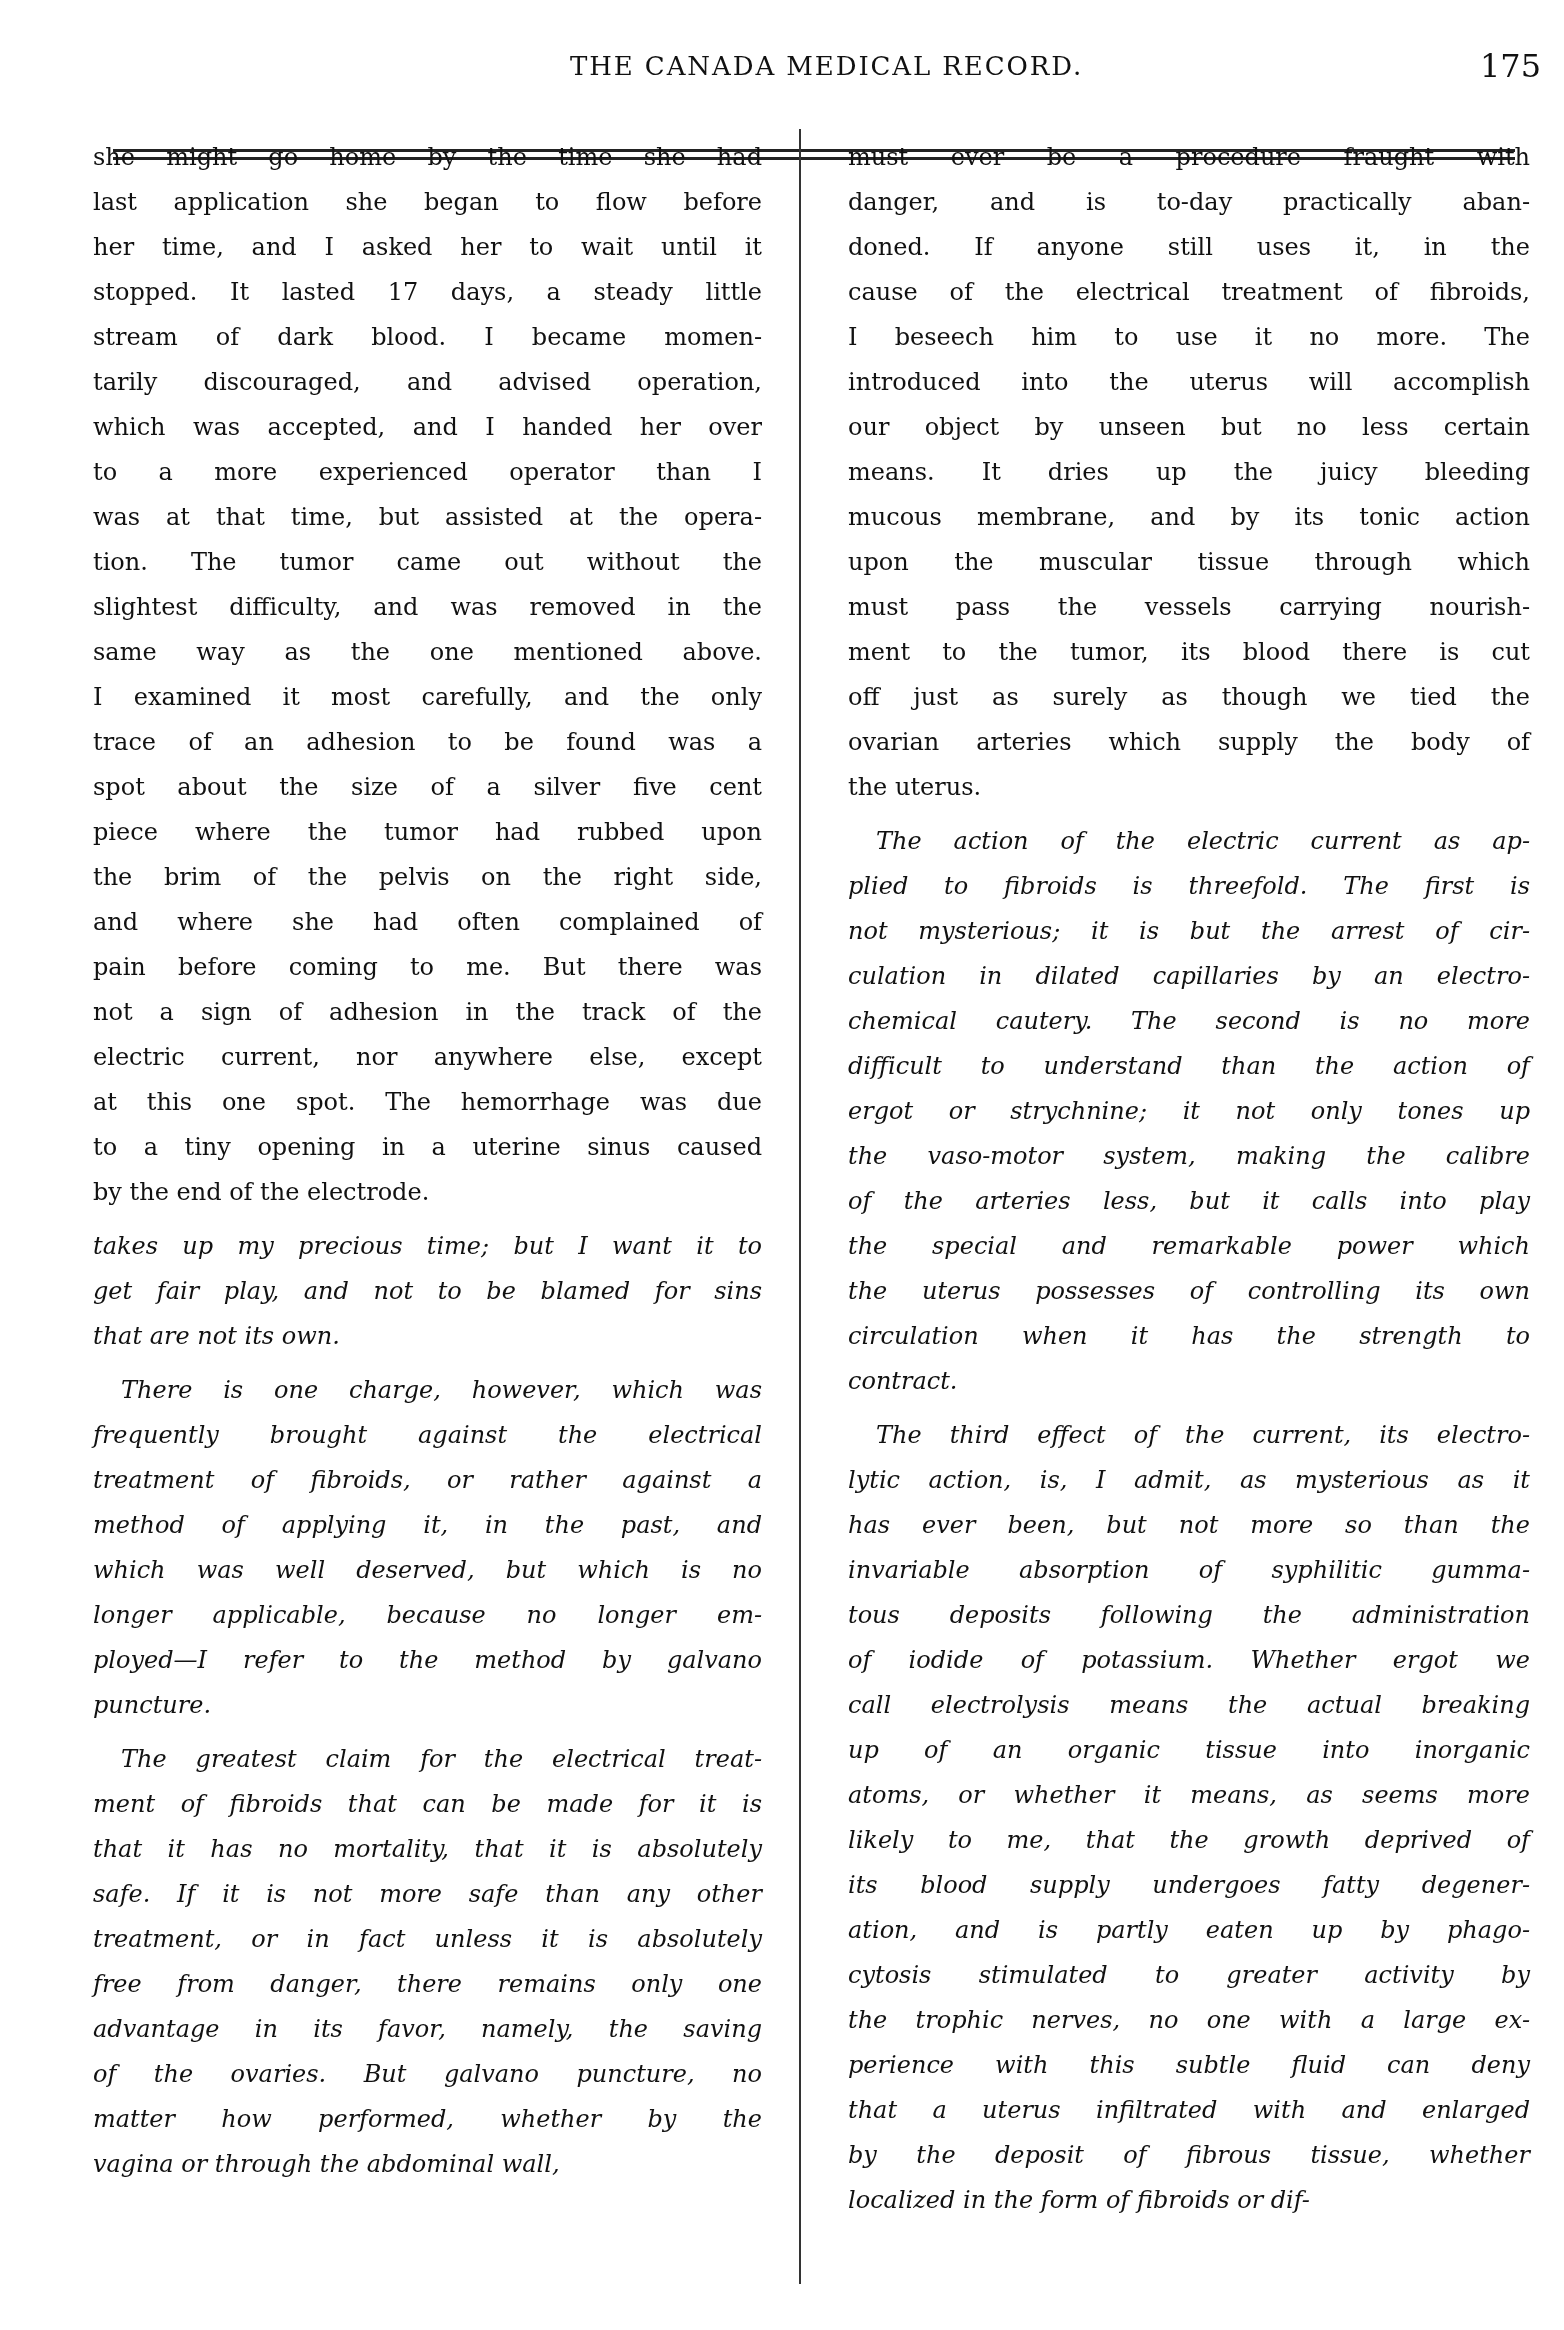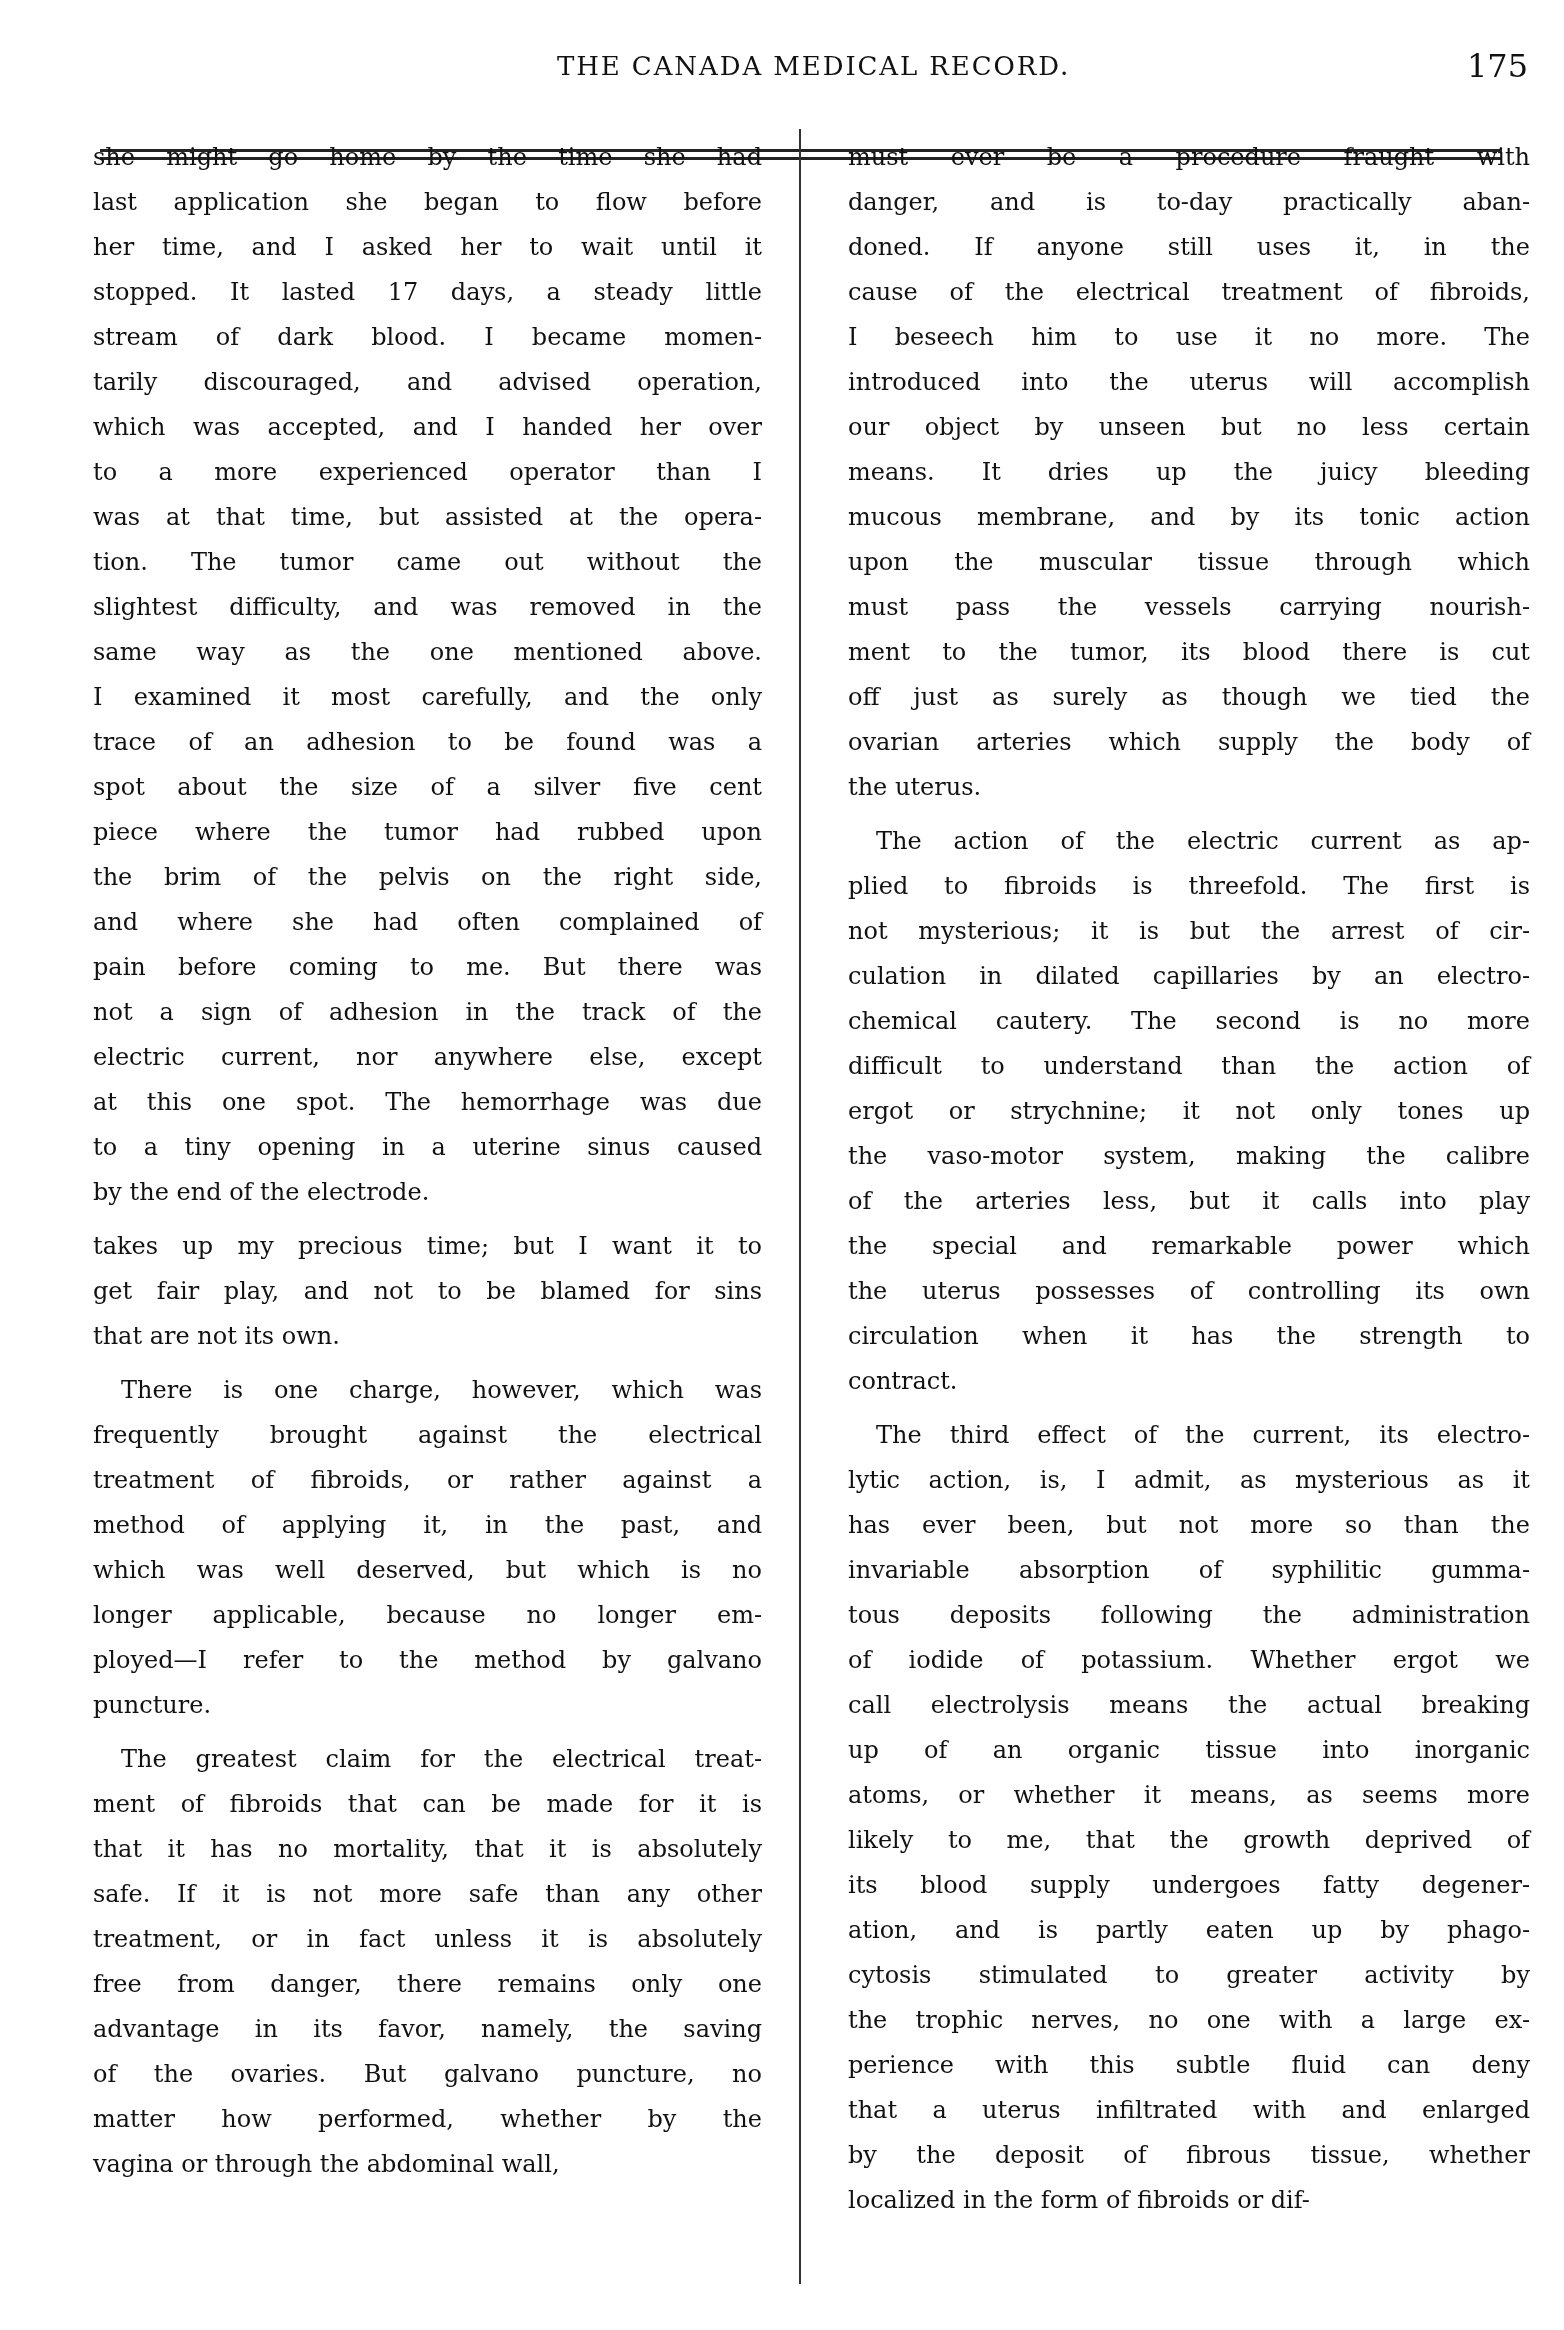--- a/index.html
+++ b/index.html
@@ -1,31 +1,31 @@
 <!DOCTYPE html>
 <html style="font-size:10.3px"><head>
 <meta charset="utf-8">
 <style>
   html, body { margin: 0; padding: 0; background: #ffffff; }
   body { width: 1564px; height: 2330px; position: relative; overflow: hidden;
          font-family: "DejaVu Serif", "Liberation Serif", serif; color: #111; }
-  .header { position: absolute; top: 51px; left: 4px; width: 1400px; height: 51px; }
+  .header { position: absolute; top: 51px; left: 17px; width: 1400px; height: 51px; }
   .running-title { position: absolute; left: 553px; top: 0; font-size: 26px; letter-spacing: 1.9px; }
   .page-number { position: absolute; left: 1463px; top: -3.9px; font-size: 32px; }
   .rule { position: absolute; left: 96px; width: 1402px; height: 2.6px; background: #222; }
   .rule.r1 { top: 98px; }
   .rule.r2 { top: 106px; }
   .col { position: absolute; top: 135px; width: 669px; }
   .col.left { left: 93px; }
   .col.right { left: 848px; width: 682px; }
   .divider { position: absolute; left: 799px; top: 129px; width: 1.9px; height: 2155px; background: #333; }
   .para { margin: 0; font-size: 24px; line-height: 45px; text-align: justify; text-align-last: justify; }
   .para .ln { display: block; white-space: nowrap; text-align: justify; text-align-last: justify; }
   .para .ln.last { text-align-last: left; }
-  .para.gap { margin-top: 9px; }
+  .para.gap { margin-top: 9px; font-style: italic; }
   .indent { padding-left: 28px; }
 </style>
 </head>
 <body>
 
 <div class="header">
   <span class="running-title">THE CANADA MEDICAL RECORD.</span>
   <span class="page-number">175</span>
   <div class="rule r1"></div>
   <div class="rule r2"></div>

